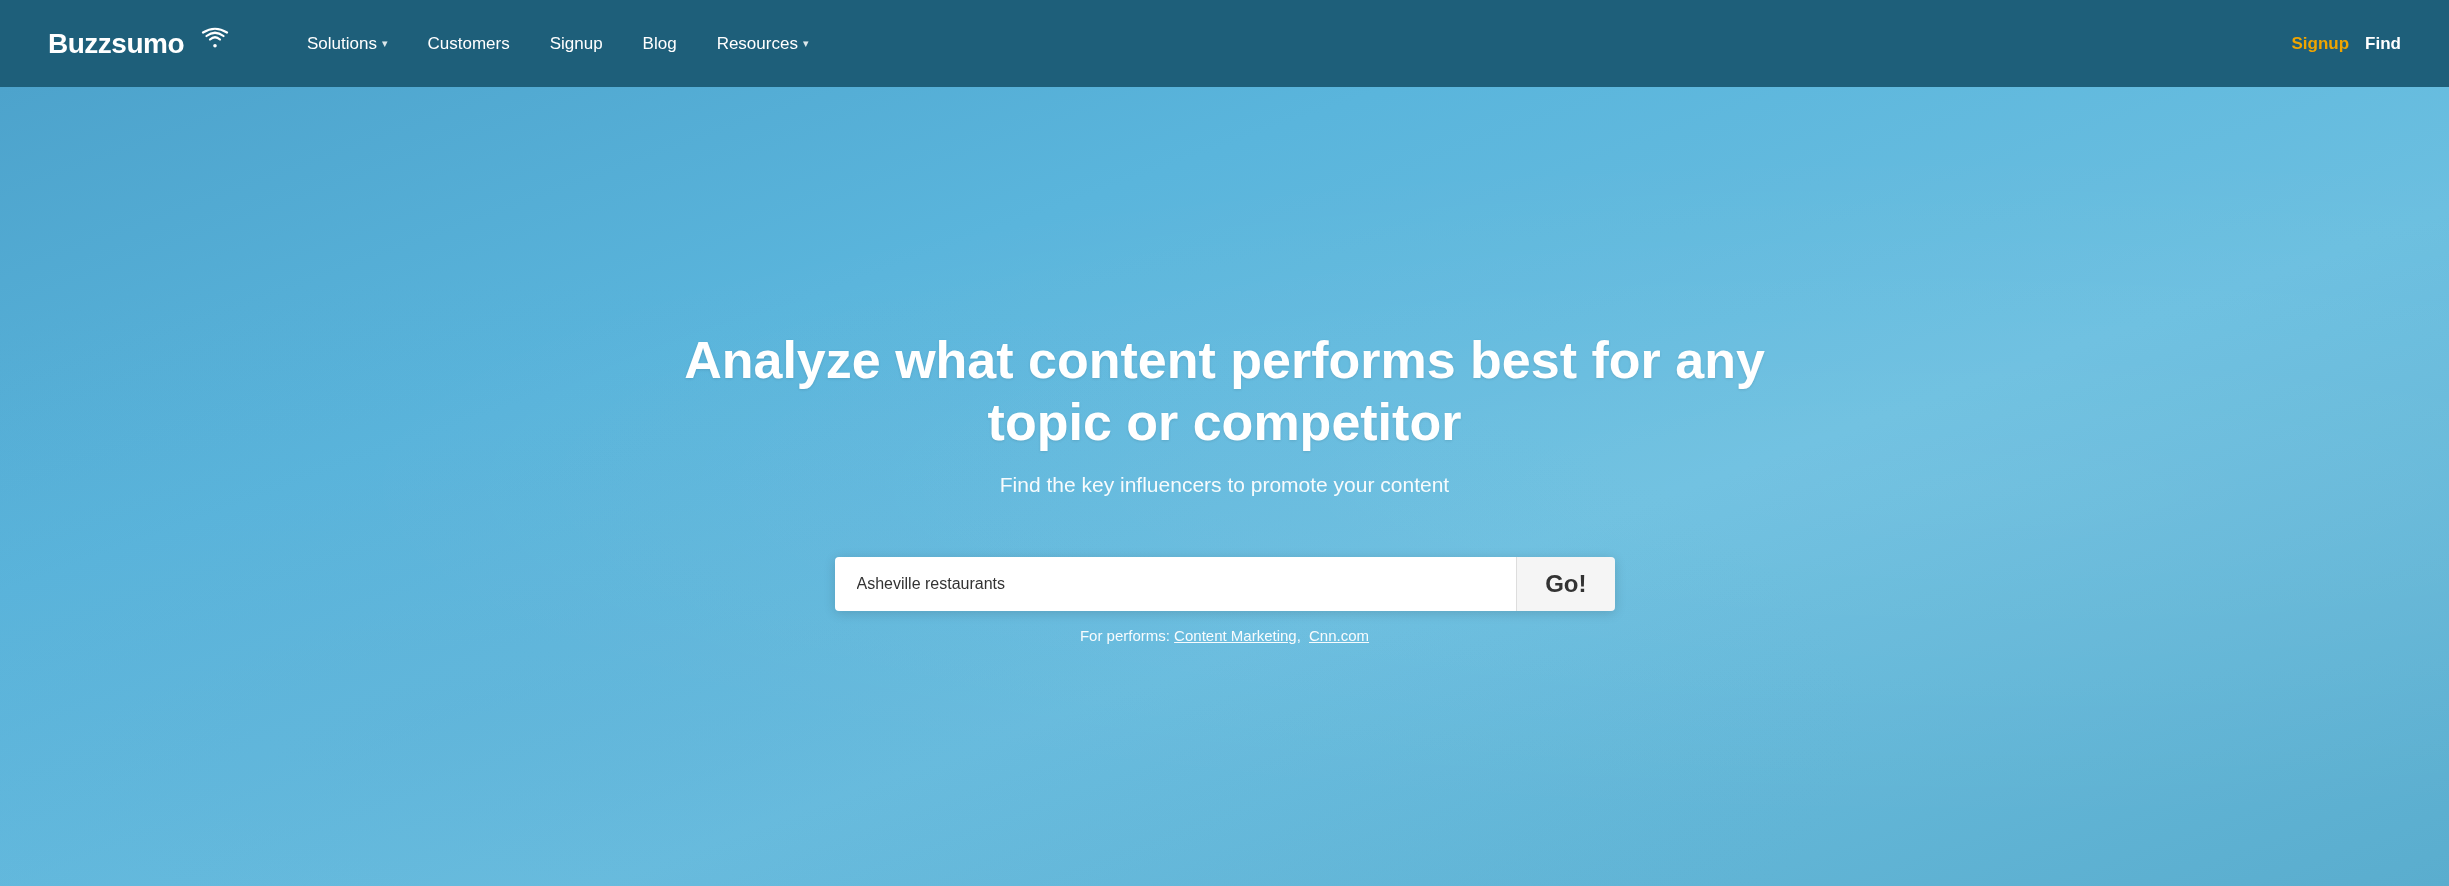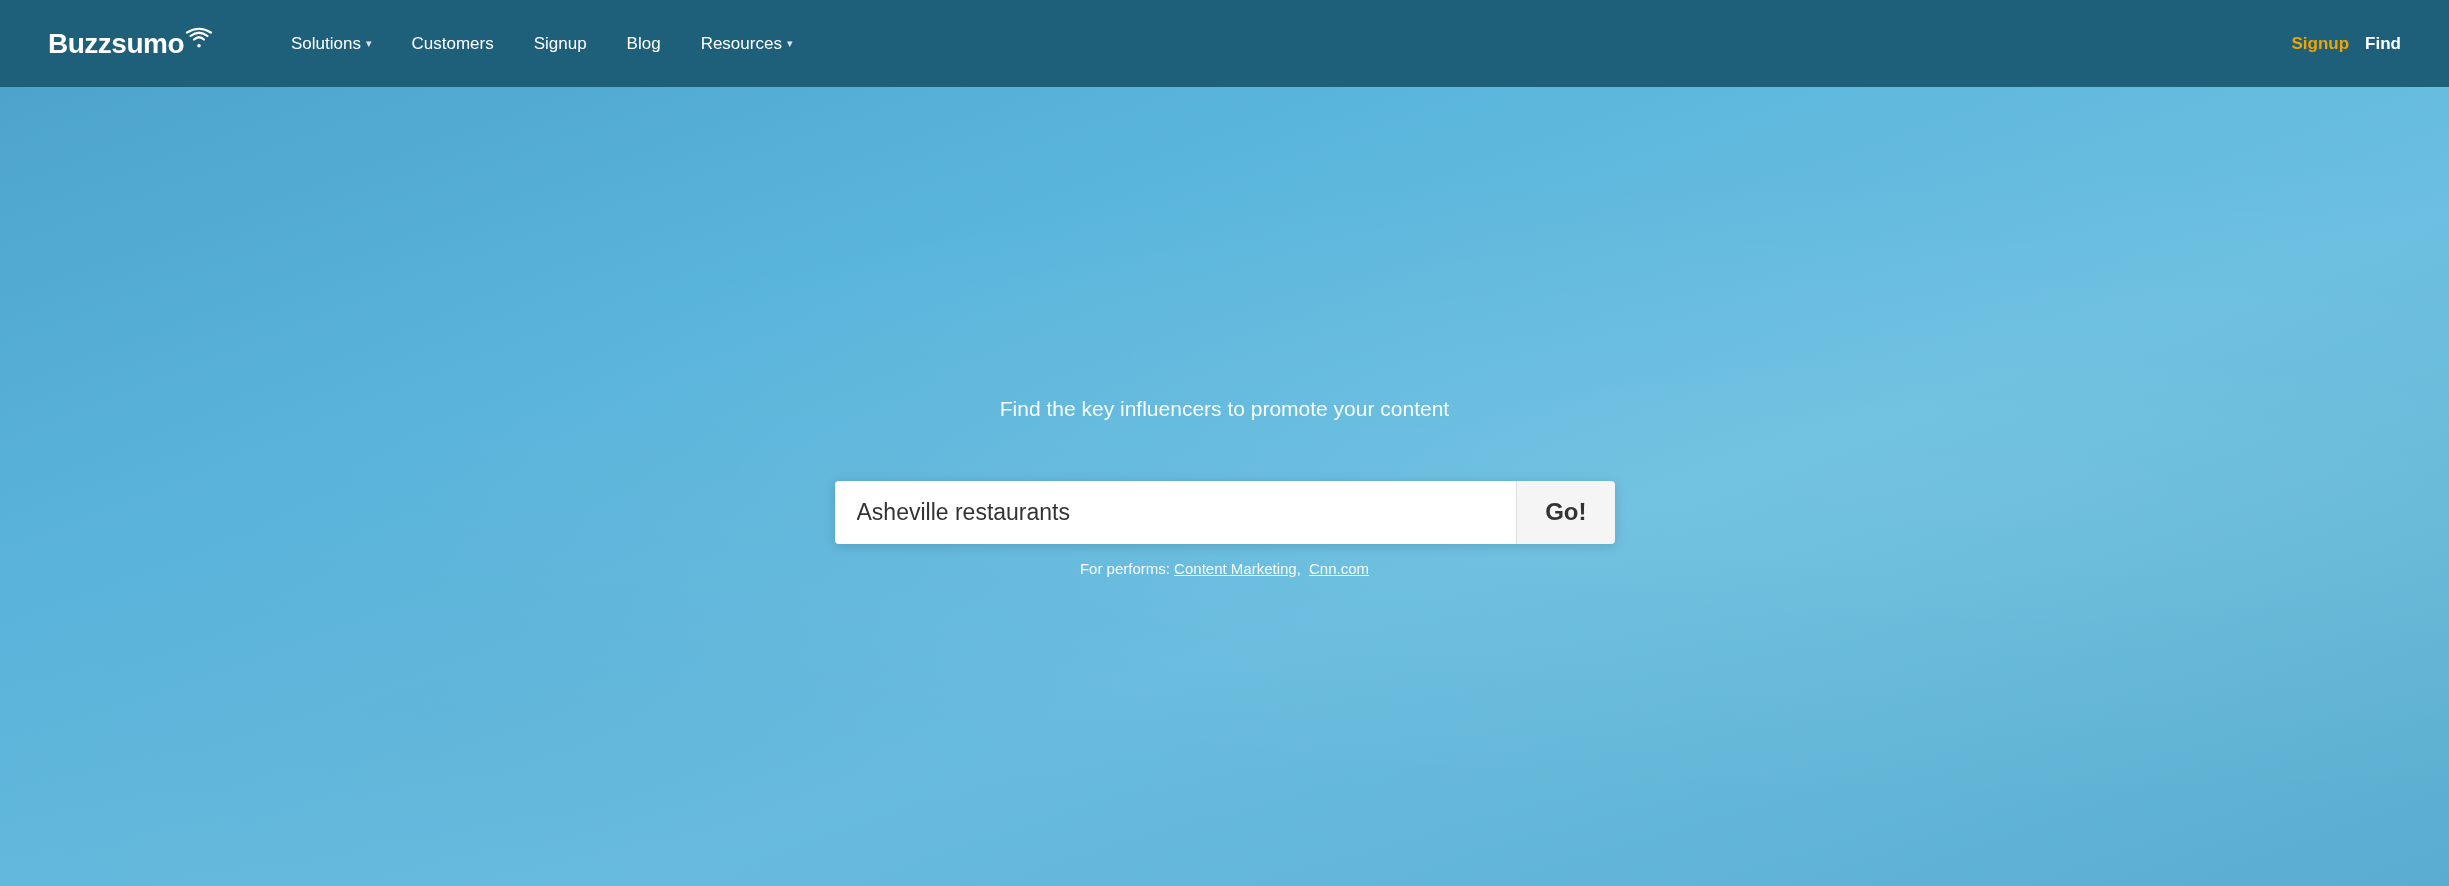--- a/index.html
+++ b/index.html
@@ -125,21 +125,21 @@
       position: relative;
       z-index: 1;
       box-shadow: 0 2px 12px rgba(0,0,0,0.15);
       border-radius: 4px;
       overflow: hidden;
     }
 
     .search-input {
       flex: 1;
       padding: 18px 22px;
-      font-size: 23px;
+      font-size: 16px;
       border: none;
       outline: none;
       background: #ffffff;
       color: #333;
       border-radius: 0;
     }
 
     .search-input::placeholder {
       color: #888;
     }
@@ -168,21 +168,21 @@
     .search-examples a {
       color: #ffffff;
       text-decoration: underline;
       font-weight: 500;
     }
   </style>
 </head>
 <body>
 
 <nav>
-  <a href="#" style="display:flex;align-items:center;color:#fff;text-decoration:none;margin-right:60px;">
+  <a href="#" style="display:flex;align-items:center;color:#fff;text-decoration:none;margin-right:60px;gap:16px;">
     <span style="font-size:28px;font-weight:800;letter-spacing:-0.5px;">Buzzsumo</span>
     <span style="font-size:18px;margin-left:1px;margin-bottom:6px;display:inline-block;transform:rotate(0deg);">
       
       <svg width="28" height="22" viewBox="0 0 28 22" fill="none" xmlns="http://www.w3.org/2000/svg">
         <path d="M14 17 a1.8 1.8 0 1 1 0 3.6 a1.8 1.8 0 0 1 0-3.6z" fill="white"></path>
         <path d="M9 12.5 Q14 8 19 12.5" stroke="white" stroke-width="2.2" fill="none" stroke-linecap="round"></path>
         <path d="M5.5 9 Q14 2.5 22.5 9" stroke="white" stroke-width="2.2" fill="none" stroke-linecap="round"></path>
         <path d="M2 5.5 Q14 -2 26 5.5" stroke="white" stroke-width="2.2" fill="none" stroke-linecap="round"></path>
       </svg>
     </span>
@@ -208,20 +208,21 @@
     </a>
   </div>
 
   <div class="nav-right">
     <a class="nav-signup" href="#">Signup</a>
     <a class="nav-login" href="#">Find</a>
   </div>
 </nav>
 
 <section class="hero">
+  <h1 class="hero-title">Analyze what content performs best for any topic or competitor</h1>
   <p class="hero-subtitle">Find the key influencers to promote your content</p>
 
   <div class="search-container">
     <input class="search-input" type="text" placeholder="Asheville restaurants" value="Asheville restaurants" style="">
     <button class="search-button">Go!</button>
   </div>
 
   <p class="search-examples">
     <span>For performs: </span>
     <a href="#">Content Marketing</a><span>,</span>

